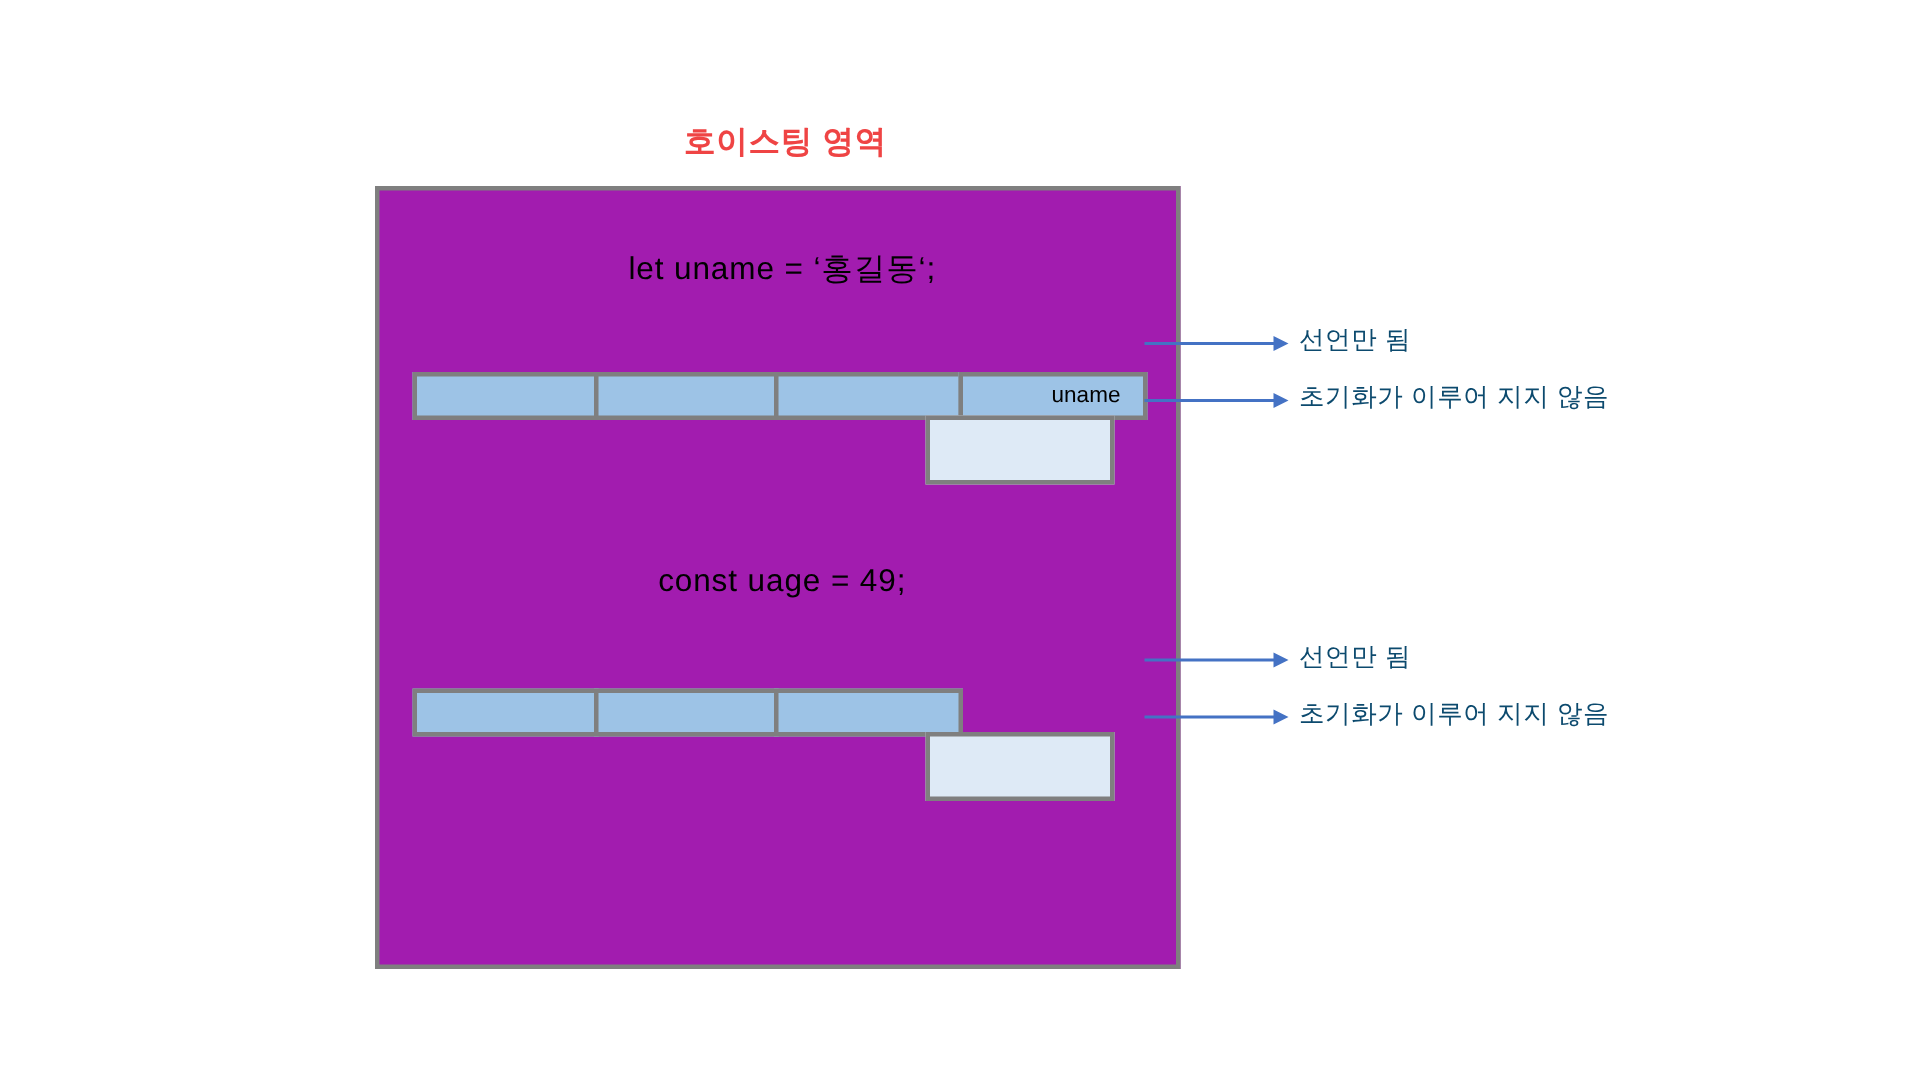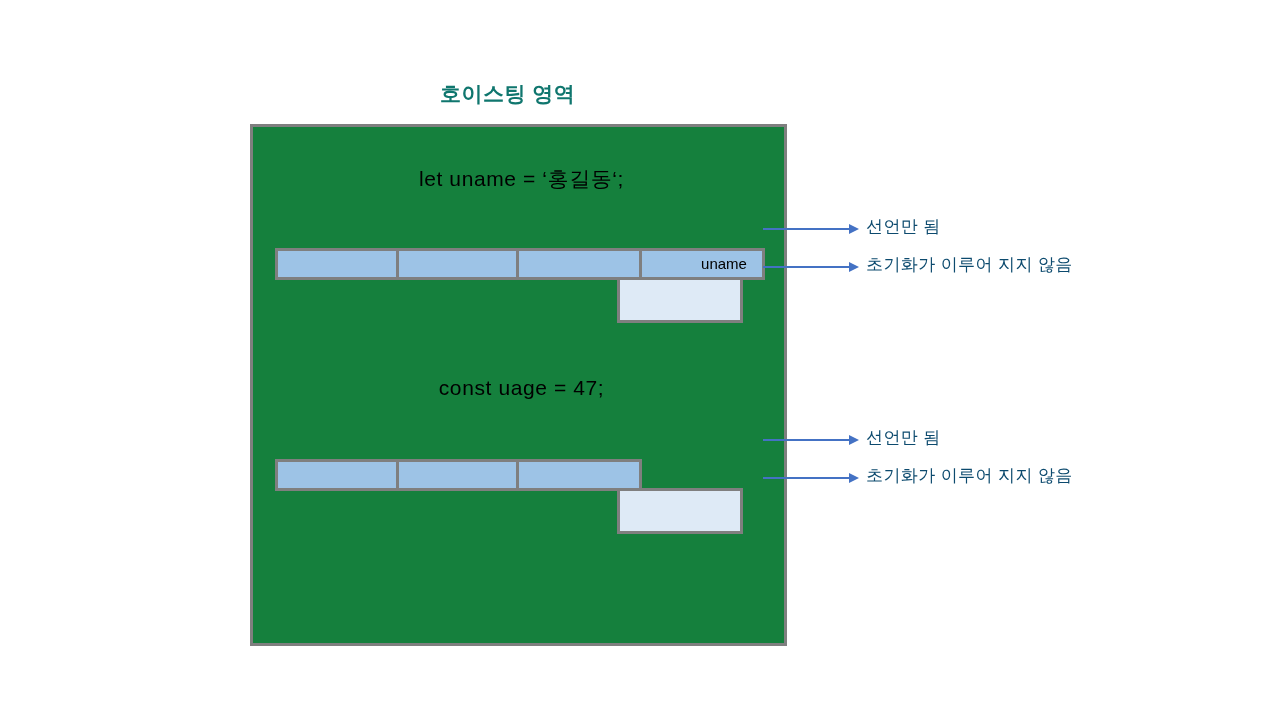--- a/index.html
+++ b/index.html
@@ -18,38 +18,38 @@
   #stage {
     position: absolute;
     left: 0; top: 0;
     width: 1280px;
     height: 720px;
   }
 
   
   .diagram-title {
     position: absolute;
-    left: 440px;
+    left: 456px;
     top: 80px;
     font-size: 21px;
     font-weight: bold;
-    color: #0f766e;
+    color: #ef4444;
     letter-spacing: 0.5px;
     white-space: nowrap;
   }
 
   
   .hoisting-box {
     position: absolute;
     left: 250px;
     top: 124px;
     width: 537px;
     height: 522px;
     box-sizing: border-box;
-    background: #15803d;
+    background: #a21caf;
     border: 3px solid #7f7f7f;
   }
 
   
   .decl-group {
     position: absolute;
     left: 0;
     width: 537px;
   }
   .decl-group.group-0 { top: 38px; }
@@ -159,21 +159,21 @@
         <div class="slot-cell c0"></div>
         <div class="slot-cell c1"></div>
         <div class="slot-cell c2"></div>
         <div class="slot-cell c3">uname</div>
       </div>
 
       <div class="value-cell"></div>
     </div>
 
     <div class="decl-group group-1">
-      <div class="code-line">const uage = 47;</div>
+      <div class="code-line">const uage = 49;</div>
 
       <div class="slot-table">
         <div class="slot-cell c0"></div>
         <div class="slot-cell c1"></div>
         <div class="slot-cell c2"></div>
       </div>
 
       <div class="value-cell"></div>
     </div>
 

